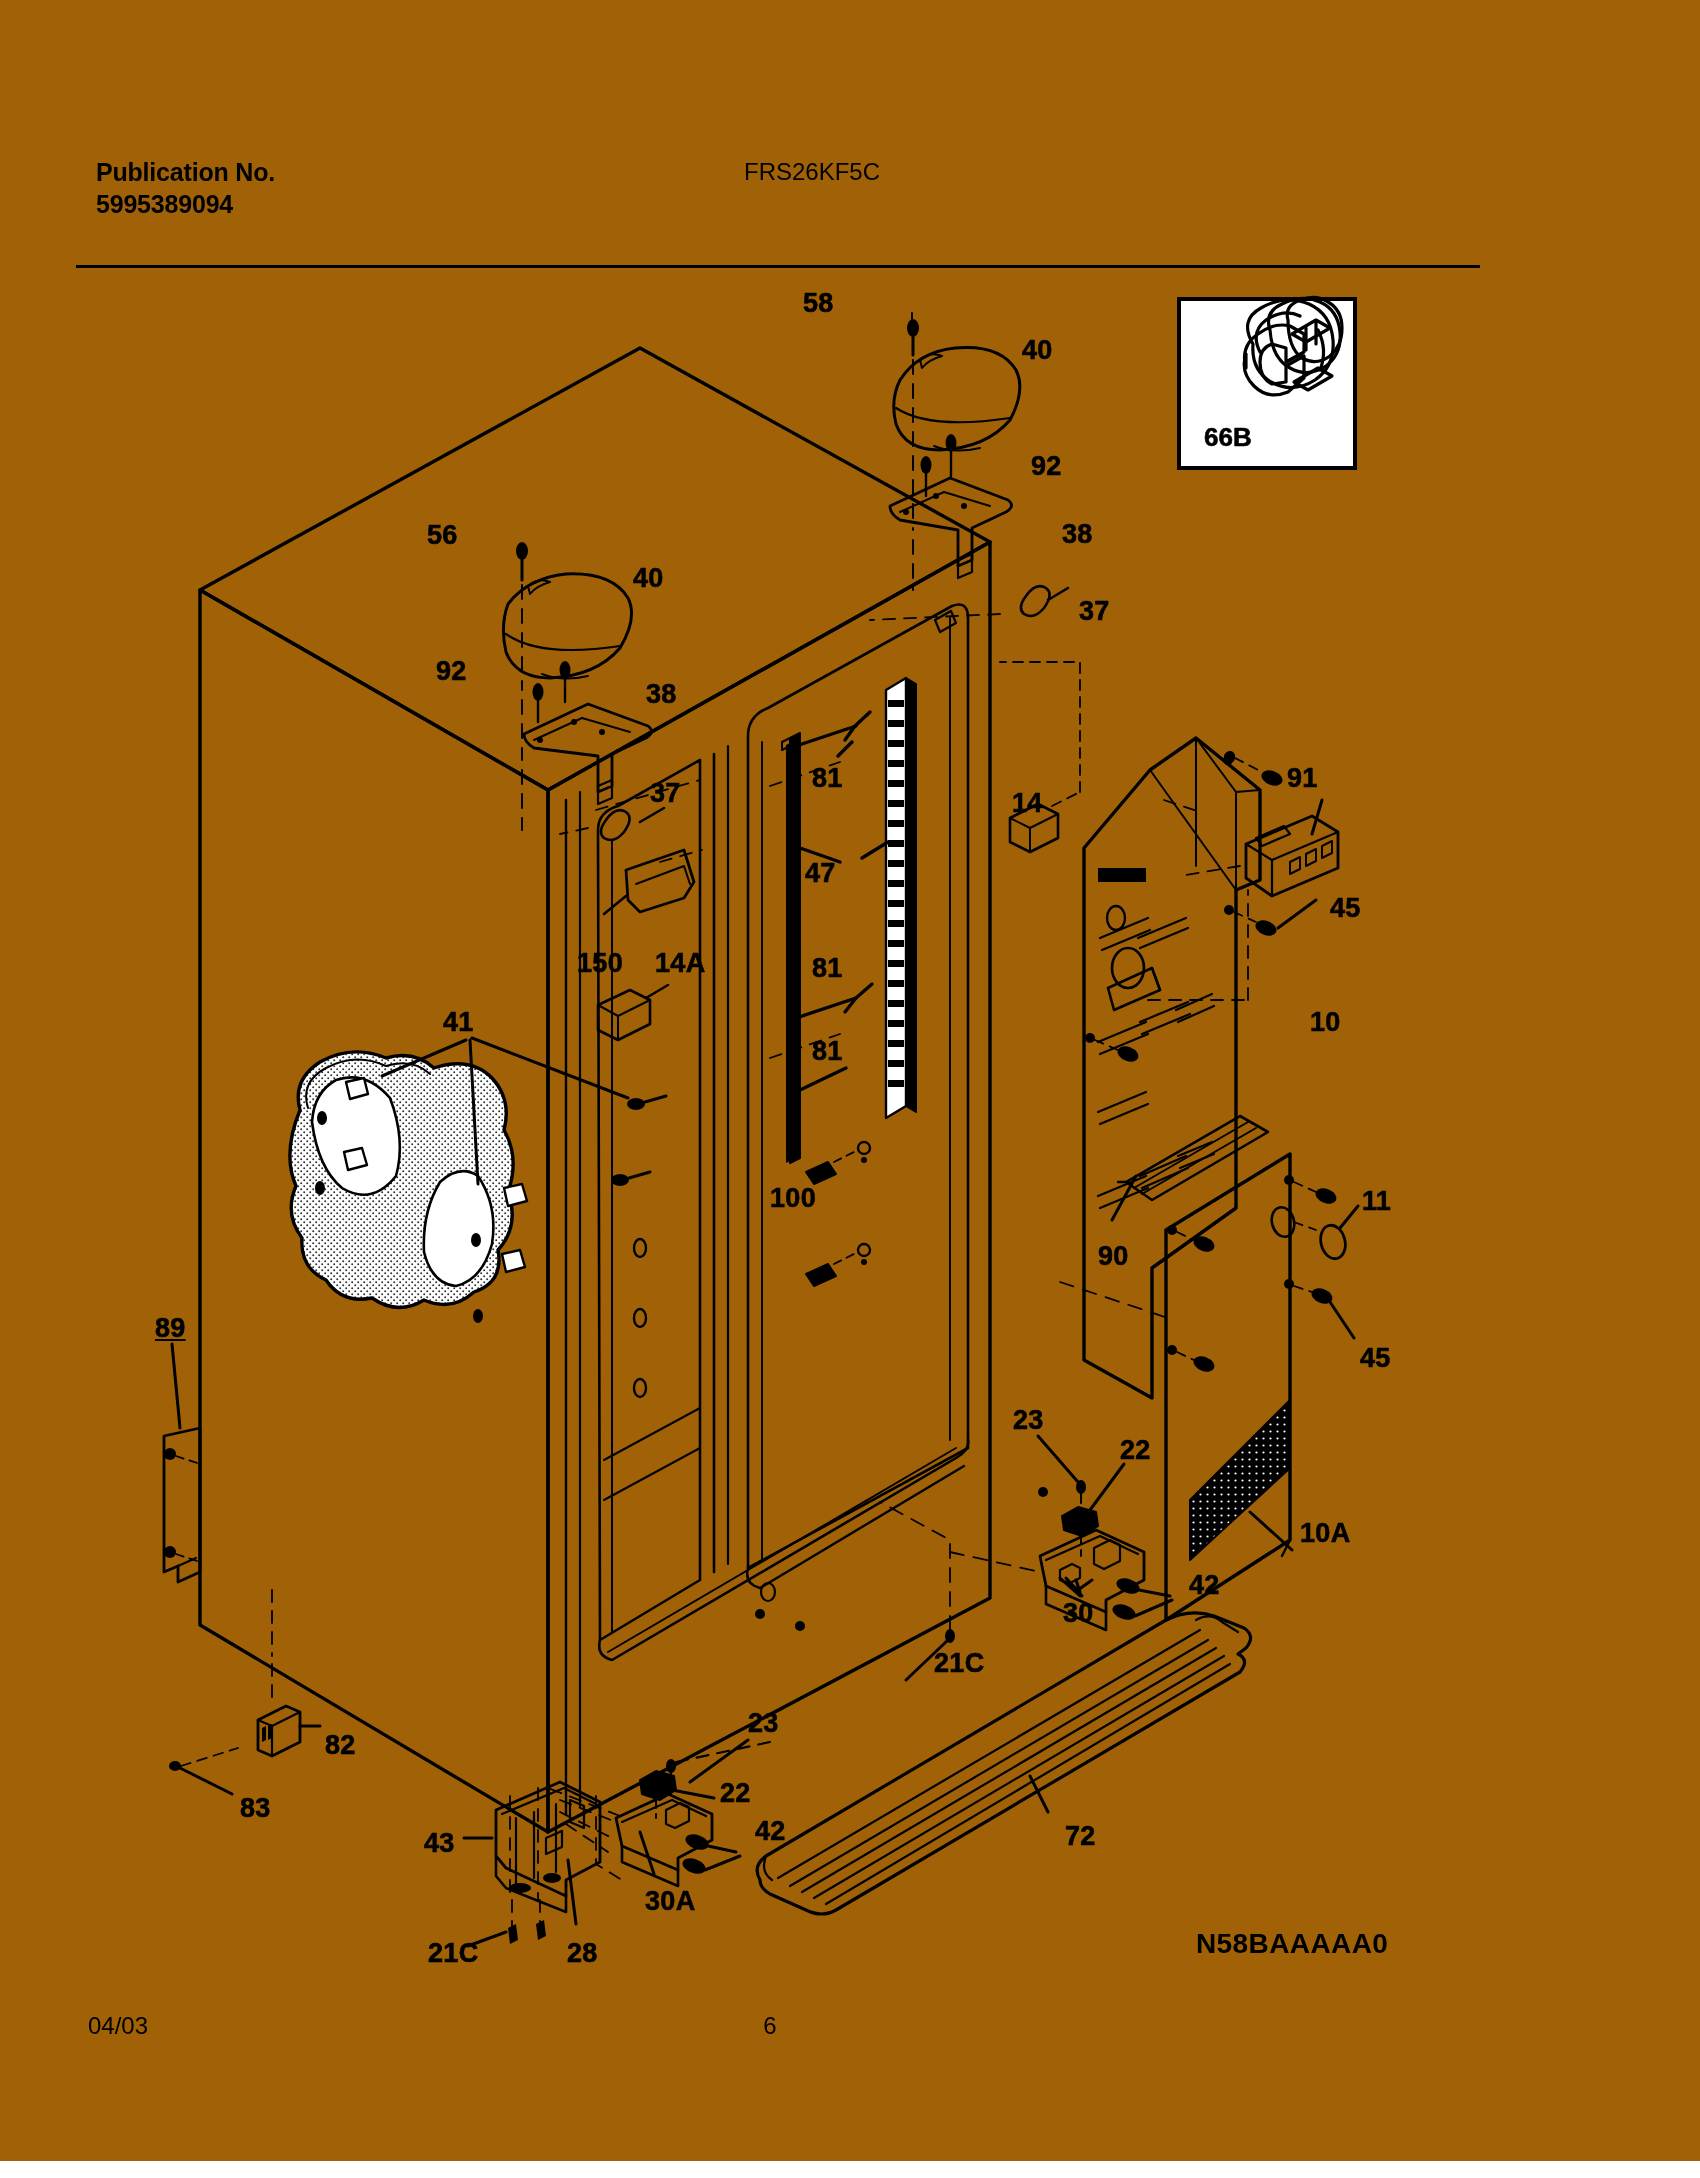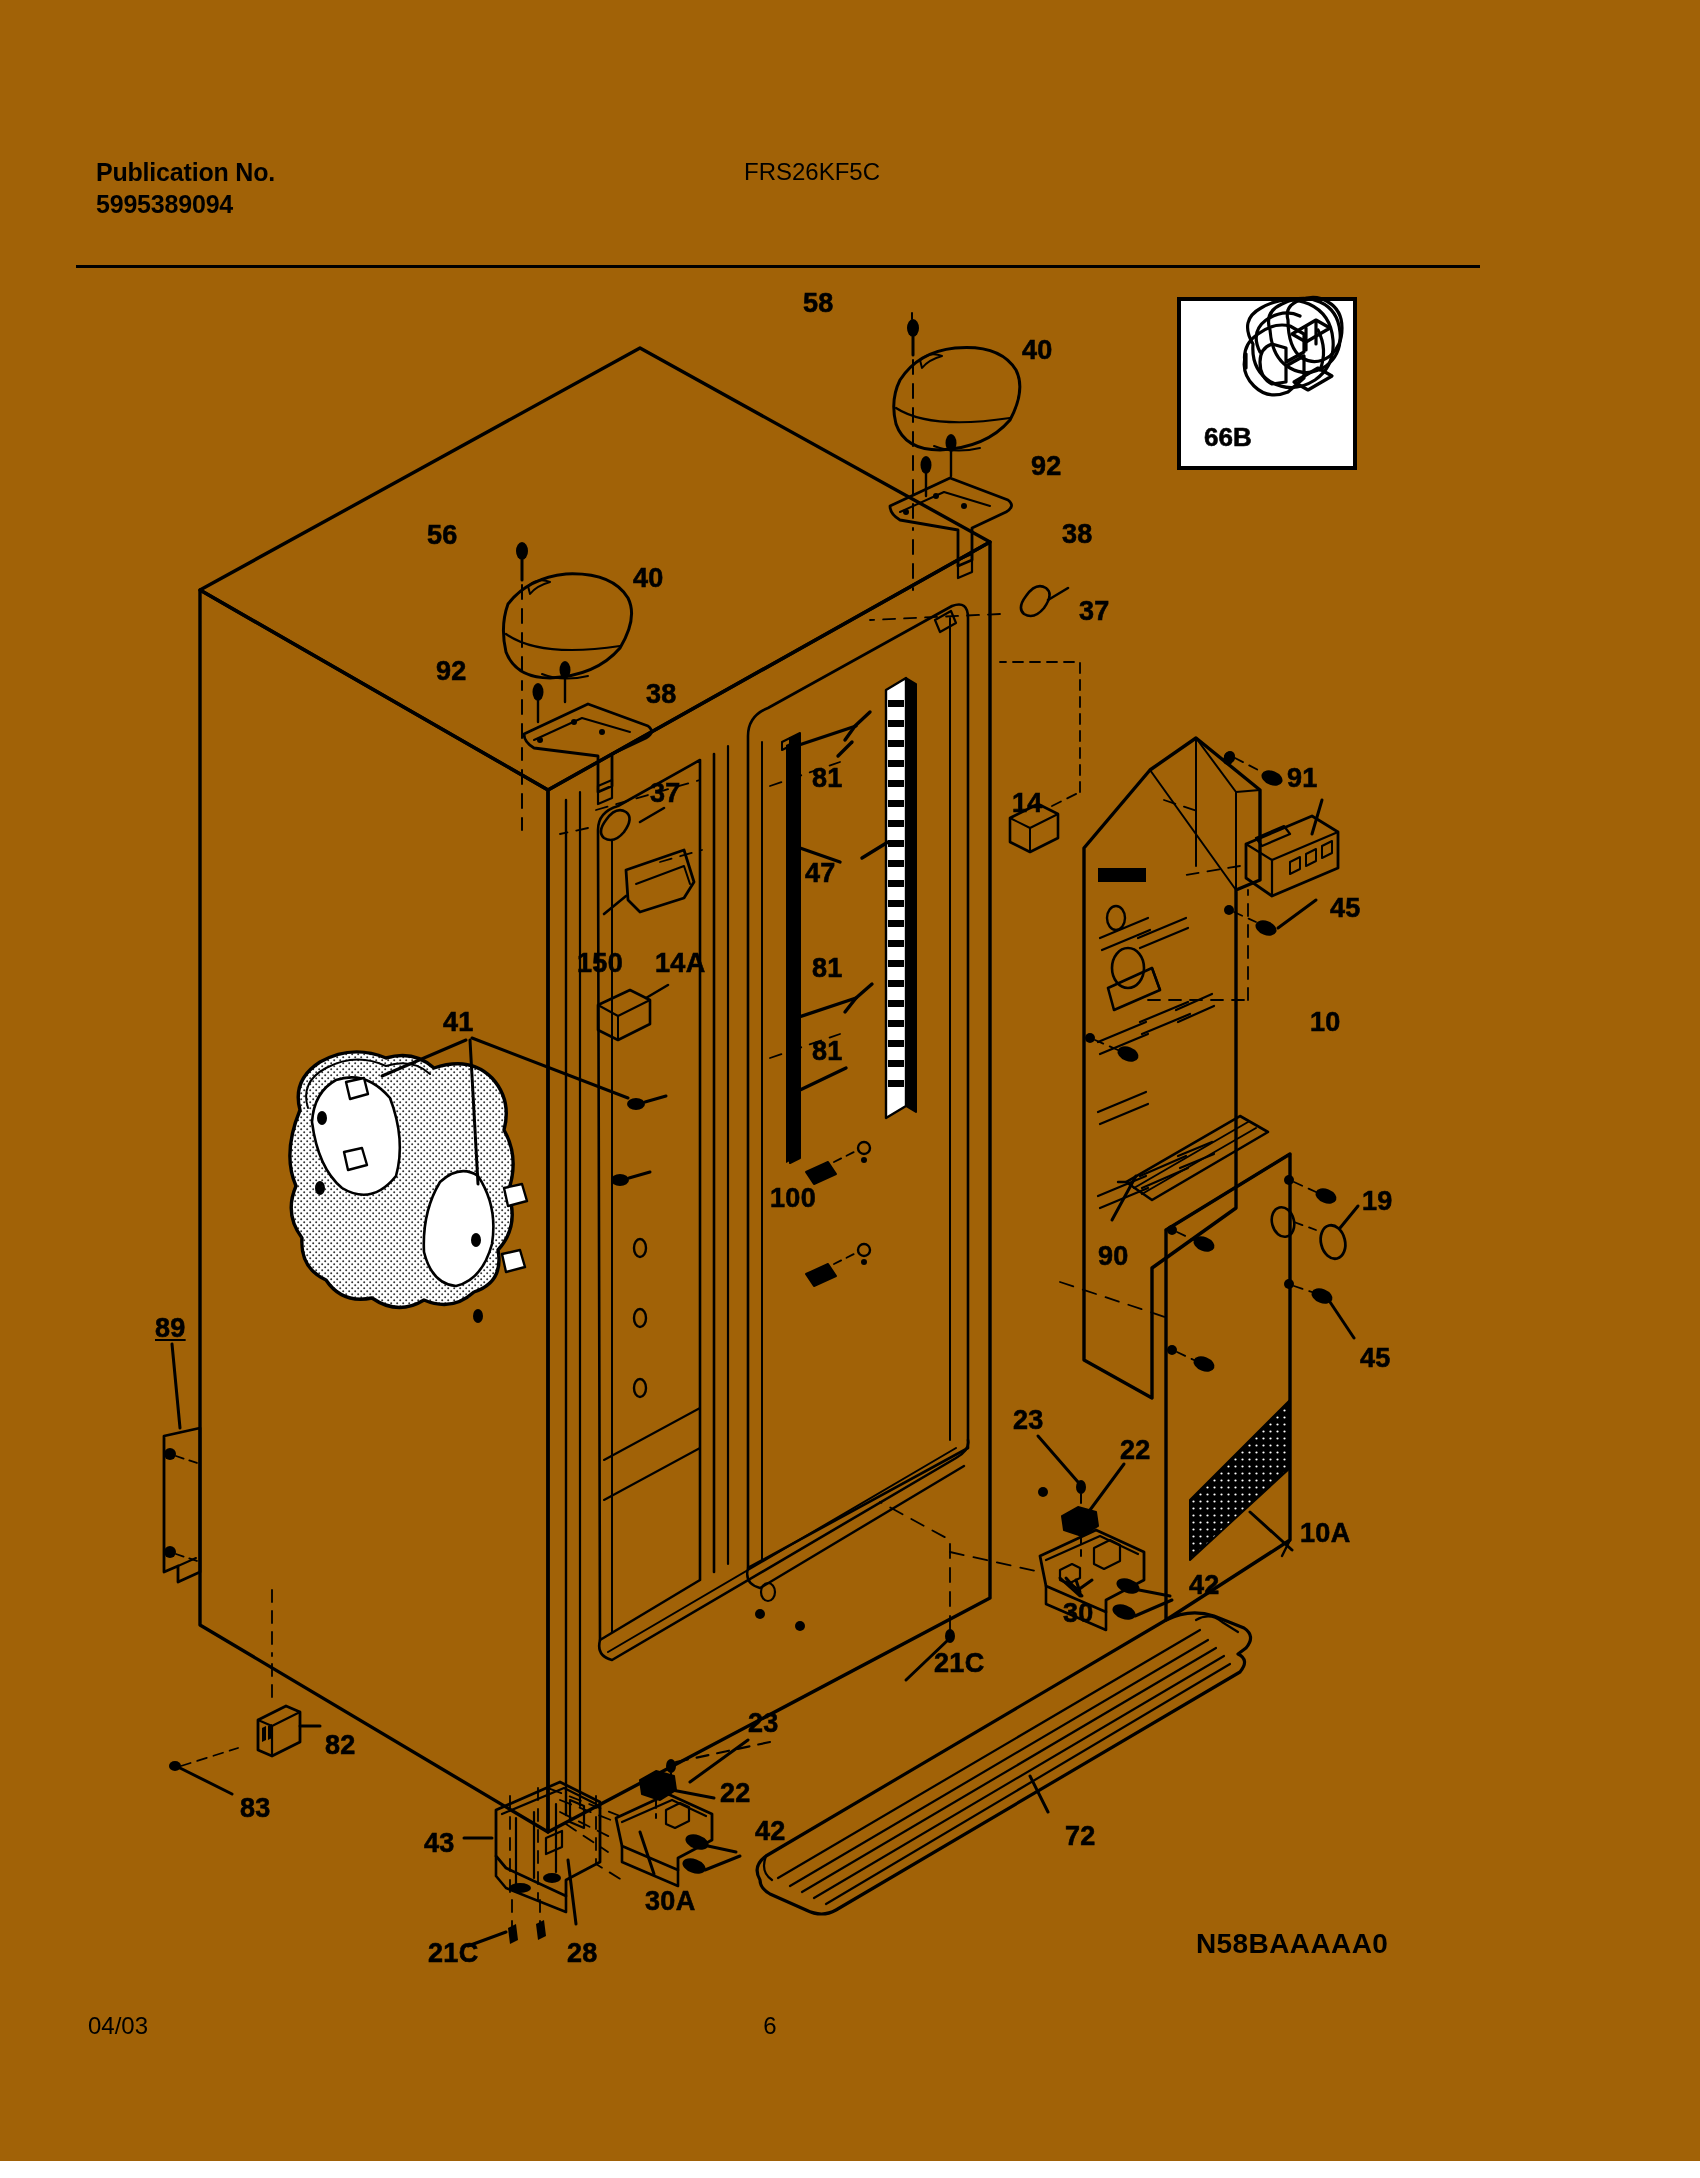--- a/index.html
+++ b/index.html
@@ -591,21 +591,21 @@
   <div class="callout" style="left:805px;  top:860px;">47</div>
   <div class="callout" style="left:1330px; top:895px;">45</div>
   <div class="callout" style="left:812px;  top:955px;">81</div>
   <div class="callout" style="left:577px;  top:950px;">150</div>
   <div class="callout" style="left:655px;  top:950px;">14A</div>
   <div class="callout" style="left:1310px; top:1009px;">10</div>
   <div class="callout" style="left:443px;  top:1009px;">41</div>
   <div class="callout" style="left:812px;  top:1038px;">81</div>
   <div class="callout" style="left:155px;  top:1315px;text-decoration:underline;">89</div>
   <div class="callout" style="left:770px;  top:1185px;">100</div>
-  <div class="callout" style="left:1362px; top:1188px;">19</div>
+  <div class="callout" style="left:1362px; top:1188px;">11</div>
   <div class="callout" style="left:1098px; top:1243px;">90</div>
   <div class="callout" style="left:1360px; top:1345px;">45</div>
   <div class="callout" style="left:1013px; top:1407px;">23</div>
   <div class="callout" style="left:1120px; top:1437px;">22</div>
   <div class="callout" style="left:1300px; top:1520px;">10A</div>
   <div class="callout" style="left:1189px; top:1572px;">42</div>
   <div class="callout" style="left:1063px; top:1600px;">30</div>
   <div class="callout" style="left:934px;  top:1650px;">21C</div>
   <div class="callout" style="left:748px;  top:1710px;">23</div>
   <div class="callout" style="left:325px;  top:1732px;">82</div>

